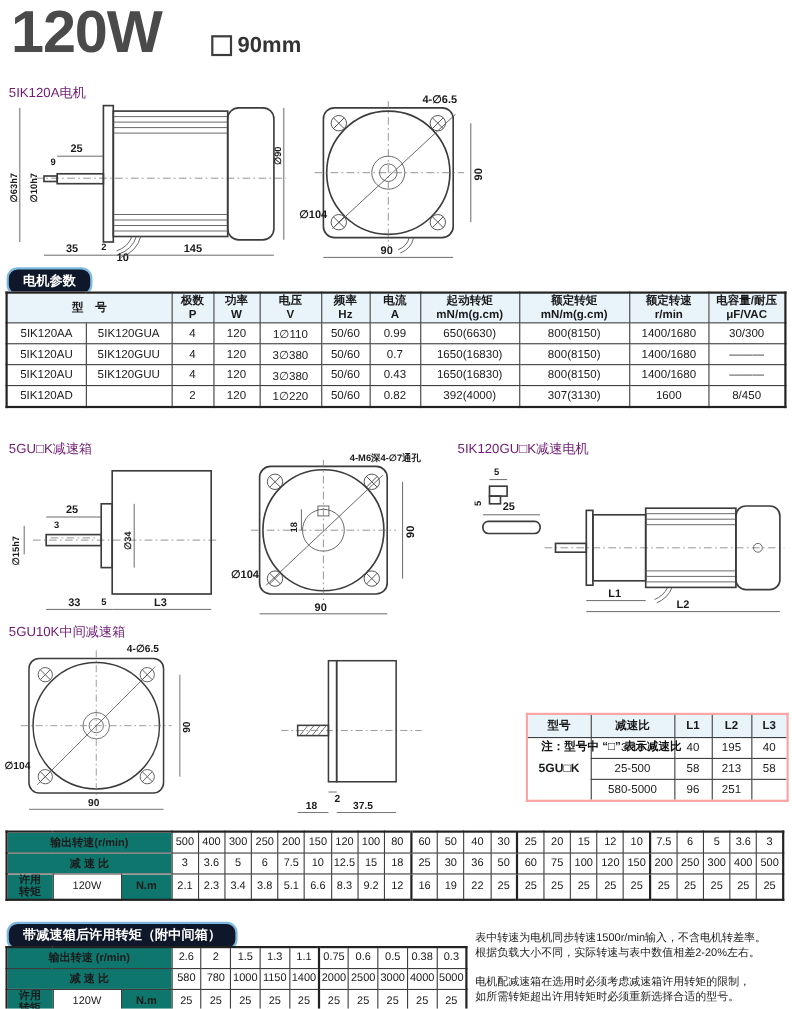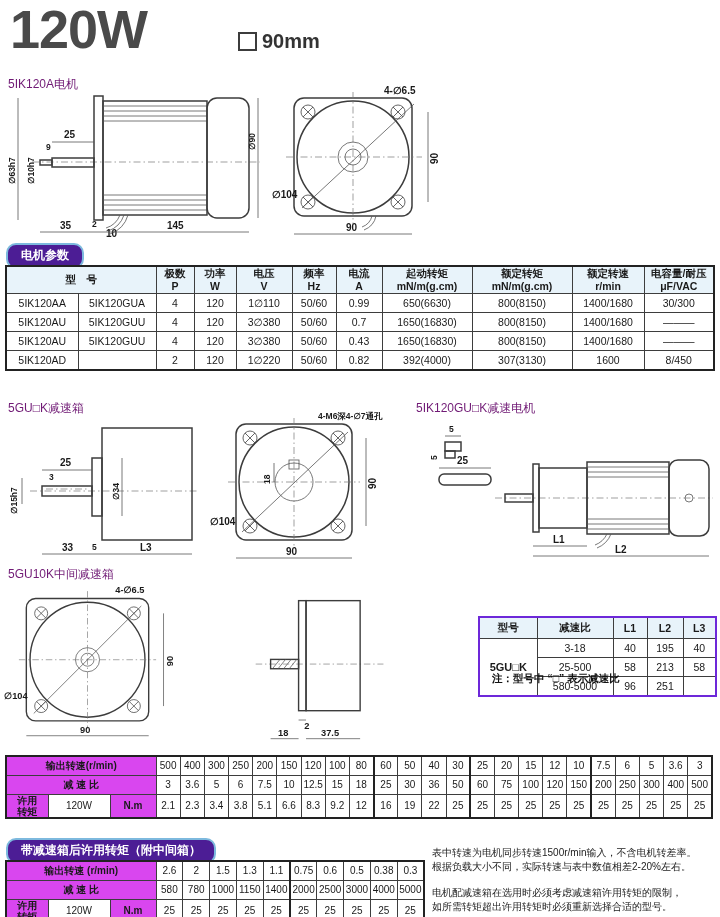--- a/index.html
+++ b/index.html
@@ -5,37 +5,37 @@
   html,body{margin:0;padding:0;background:#fff;}
   #page{position:relative;width:720px;height:917px;background:#fff;overflow:hidden;
         font-family:"Liberation Sans",sans-serif;color:#1a1a1a;}
   .abs{position:absolute;}
   
   .title{font-size:54px;font-weight:800;color:#4a4a4a;letter-spacing:-1px;line-height:1;}
   .size-sq{display:inline-block;width:15px;height:15px;border:2.5px solid #3c3c3c;vertical-align:middle;margin-right:5px;}
   .size-txt{font-size:20px;font-weight:bold;color:#333;vertical-align:middle;}
   .dwg-label{font-size:12px;font-weight:normal;color:#701a75;}
   
-  .badge{display:inline-block;background:#4c1d95;color:#fff;font-weight:bold;font-size:12px;
+  .badge{display:inline-block;background:#0f172a;color:#fff;font-weight:bold;font-size:12px;
          padding:2px 13px 3px;border-radius:10px;border:2px solid #7db9de;}
   
   table{border-collapse:collapse;table-layout:fixed;background:#fff;}
   td,th{border:1px solid #3d3d3d;text-align:center;vertical-align:middle;overflow:hidden;
         white-space:nowrap;padding:0 1px;font-weight:normal;}
   .mtab{width:708px;font-size:10.5px;border:2px solid #222;}
   .mtab th{background:#e8f3fa;font-weight:bold;height:17px;}
   .mtab thead tr{height:22px;}
   .mtab tbody tr{height:19px;}
   .hl{display:block;line-height:1.25;}
-  .gtab{width:237px;font-size:10.5px;border:2px solid #6d28d9;}
+  .gtab{width:237px;font-size:10.5px;border:2px solid #fca5a5;margin-top:32px;}
   .gtab th{background:#e8f3fa;font-weight:bold;height:20px;}
   .gtab td{height:18px;}
   .gtab .model{font-weight:bold;font-size:11px;}
   .ttab{font-size:10px;border:2px solid #222;}
-  .ttab th{background:#d946ef;font-weight:bold;}
+  .ttab th{background:#0f766e;font-weight:bold;}
   .t1{width:708px;}
   .t2{width:420px;}
   .ttab tr{height:19px;}
   .ttab tr.trow{height:24px;}
   .prewrap{white-space:pre-line;line-height:1.1;}
   .t1 tr.vrow td:nth-child(11),.t1 tr.vrow td:nth-child(15),.t1 tr.vrow td:nth-child(20){border-left:2px solid #222;}
   .t1 tr.trow td:nth-child(13),.t1 tr.trow td:nth-child(17),.t1 tr.trow td:nth-child(22){border-left:2px solid #222;}
   .t2 tr.vrow td:nth-child(7){border-left:2px solid #222;}
   .t2 tr.trow td:nth-child(9){border-left:2px solid #222;}
   .note-small{font-size:10.5px;font-weight:bold;color:#111;}
@@ -46,21 +46,21 @@
   svg .dl{fill:none;stroke:#777;stroke-width:0.7;stroke-dasharray:7 3 1.5 3;}
   svg .dim{font-size:10px;font-weight:bold;fill:#1a1a1a;}
   svg .dims{font-size:8.5px;font-weight:bold;fill:#1a1a1a;}
 </style>
 </head>
 <body>
 
 <div id="page">
 
   <div class="abs title" style="left:10px;top:2px;">120W</div>
-  <div class="abs" style="left:192px;top:30px;margin-left:46px;">
+  <div class="abs" style="left:192px;top:30px;">
     <span class="size-sq"></span><span class="size-txt">90mm</span>
   </div>
 
   <div class="abs dwg-label" style="left:8px;top:76px;">5IK120A电机</div>
 
   <svg class="abs" style="left:2px;top:88px;" width="265" height="152" viewBox="0 0 265 152">
     <line x1="30" y1="74" x2="258" y2="74" class="dl"></line>
     <rect x="92" y="8" width="9" height="124" class="ol"></rect>
     <rect x="101" y="13" width="104" height="114" class="ol"></rect>
     <g class="tl">

